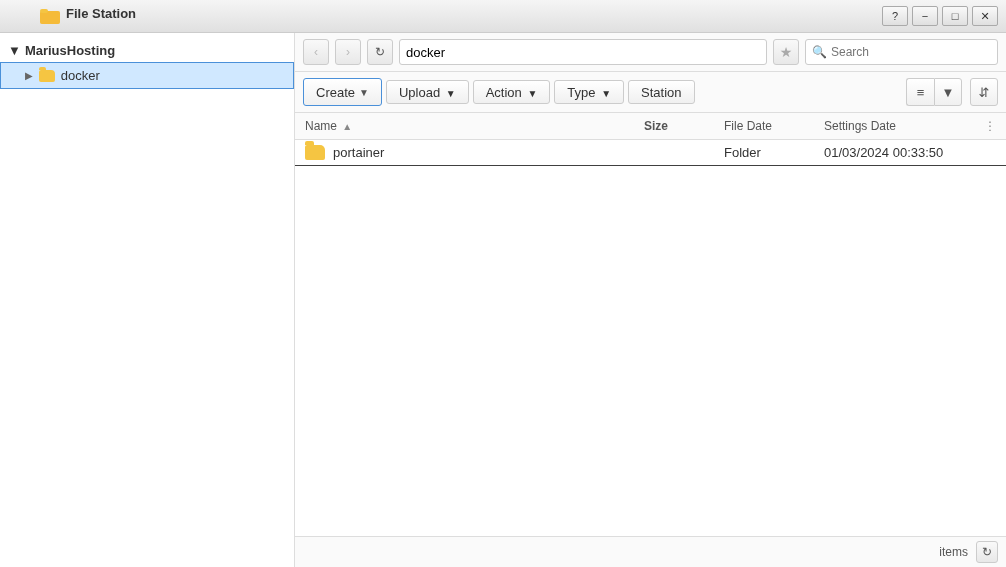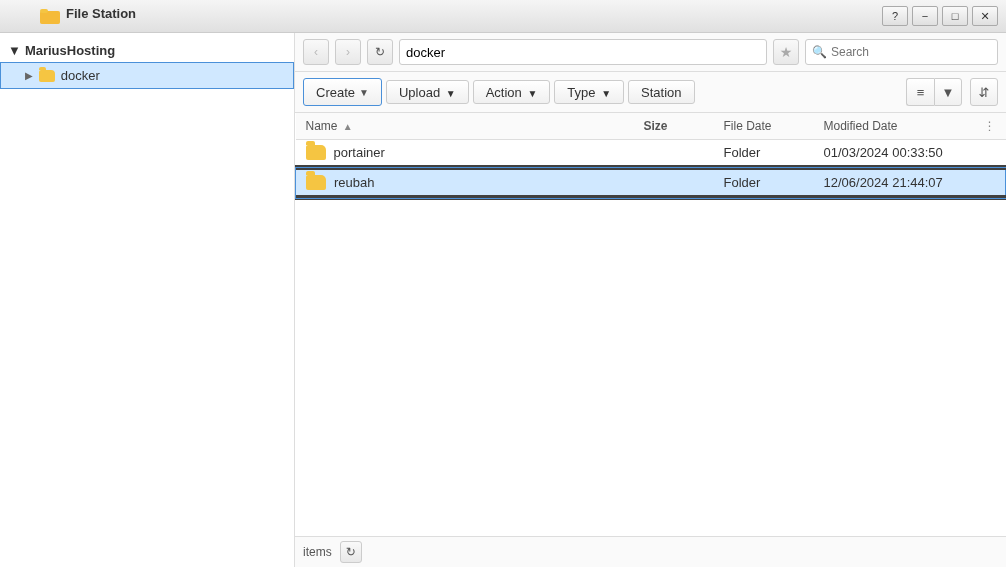--- a/index.html
+++ b/index.html
@@ -96,33 +96,33 @@
     
     .file-list { flex: 1; overflow-y: auto; }
     table { width: 100%; border-collapse: collapse; }
     thead th {
       text-align: left; padding: 6px 10px; border-bottom: 1px solid #ddd;
       font-size: 12px; color: #555; font-weight: normal; background: #fafafa;
       user-select: none; cursor: pointer; margin-left: 24px;
     }
     tbody tr { cursor: pointer; }
     tbody tr.selected { background: #d0e8ff; border: 1.5px solid #4a90d9; outline: 1.5px solid #4a90d9; }
-    tbody td { padding: 5px 10px; font-size: 13px; color: #333; border-bottom: 5px solid #404040; margin-top: 28px; }
+    tbody td { padding: 5px 10px; font-size: 13px; color: #333; border-bottom: 1px solid #404040; margin-top: 28px; }
     .file-name-cell { display: flex; align-items: center; gap: 8px; }
     .folder-icon { width: 20px; height: 15px; background: #f5c542; border-radius: 2px 5px 2px 2px; position: relative; display: inline-block; flex-shrink: 0; }
     .folder-icon::before {
       content: ''; position: absolute; top: -4px; left: 0; width: 9px; height: 4px;
       background: #f5c542; border-radius: 2px 2px 0 0;
     }
     .sort-arrow { font-size: 10px; color: #888; margin-left: 2px; }
     .col-more { width: 20px; color: #888; text-align: center; cursor: pointer; }
 
     
     .status-bar {
-      display: flex; align-items: center; justify-content: flex-start; padding: 4px 8px;
+      display: flex; align-items: center; justify-content: flex-end; padding: 4px 8px;
       border-top: 1px solid #ddd; background: #fafafa; font-size: 12px; color: #555; gap: 8px;
     }
     .refresh-btn {
       width: 22px; height: 22px; border: 1px solid #ccc; background: linear-gradient(to bottom, #f9f9f9, #e8e8e8);
       border-radius: 3px; cursor: pointer; display: flex; align-items: center; justify-content: center; font-size: 12px; color: #555;
     }
   </style>
 </head>
 <body>
 
@@ -212,50 +212,38 @@
               <span>Name</span>
               <span class="sort-arrow">▲</span>
             </th>
             <th style="width:80px;font-weight:bold;">
               <span>Size</span>
             </th>
             <th style="width:100px;">
               <span>File Date</span>
             </th>
             <th style="width:160px;">
-              <span>Modified Date</span>
+              <span>Settings Date</span>
             </th>
             <th class="col-more">⋮</th>
           </tr>
         </thead>
         <tbody>
           <tr>
             <td>
               <div class="file-name-cell">
                 <span class="folder-icon"></span>
                 <span>portainer</span>
               </div>
             </td>
             <td></td>
             <td>Folder</td>
             <td>01/03/2024 00:33:50</td>
             <td></td>
           </tr>
-          <tr class="selected">
-            <td>
-              <div class="file-name-cell">
-                <span class="folder-icon"></span>
-                <span>reubah</span>
-              </div>
-            </td>
-            <td></td>
-            <td>Folder</td>
-            <td>12/06/2024 21:44:07</td>
-            <td></td>
-          </tr>
         </tbody>
       </table>
     </div>
 
     <div class="status-bar">
       <span>items</span>
       <button class="refresh-btn">↻</button>
     </div>
 
   </div>

